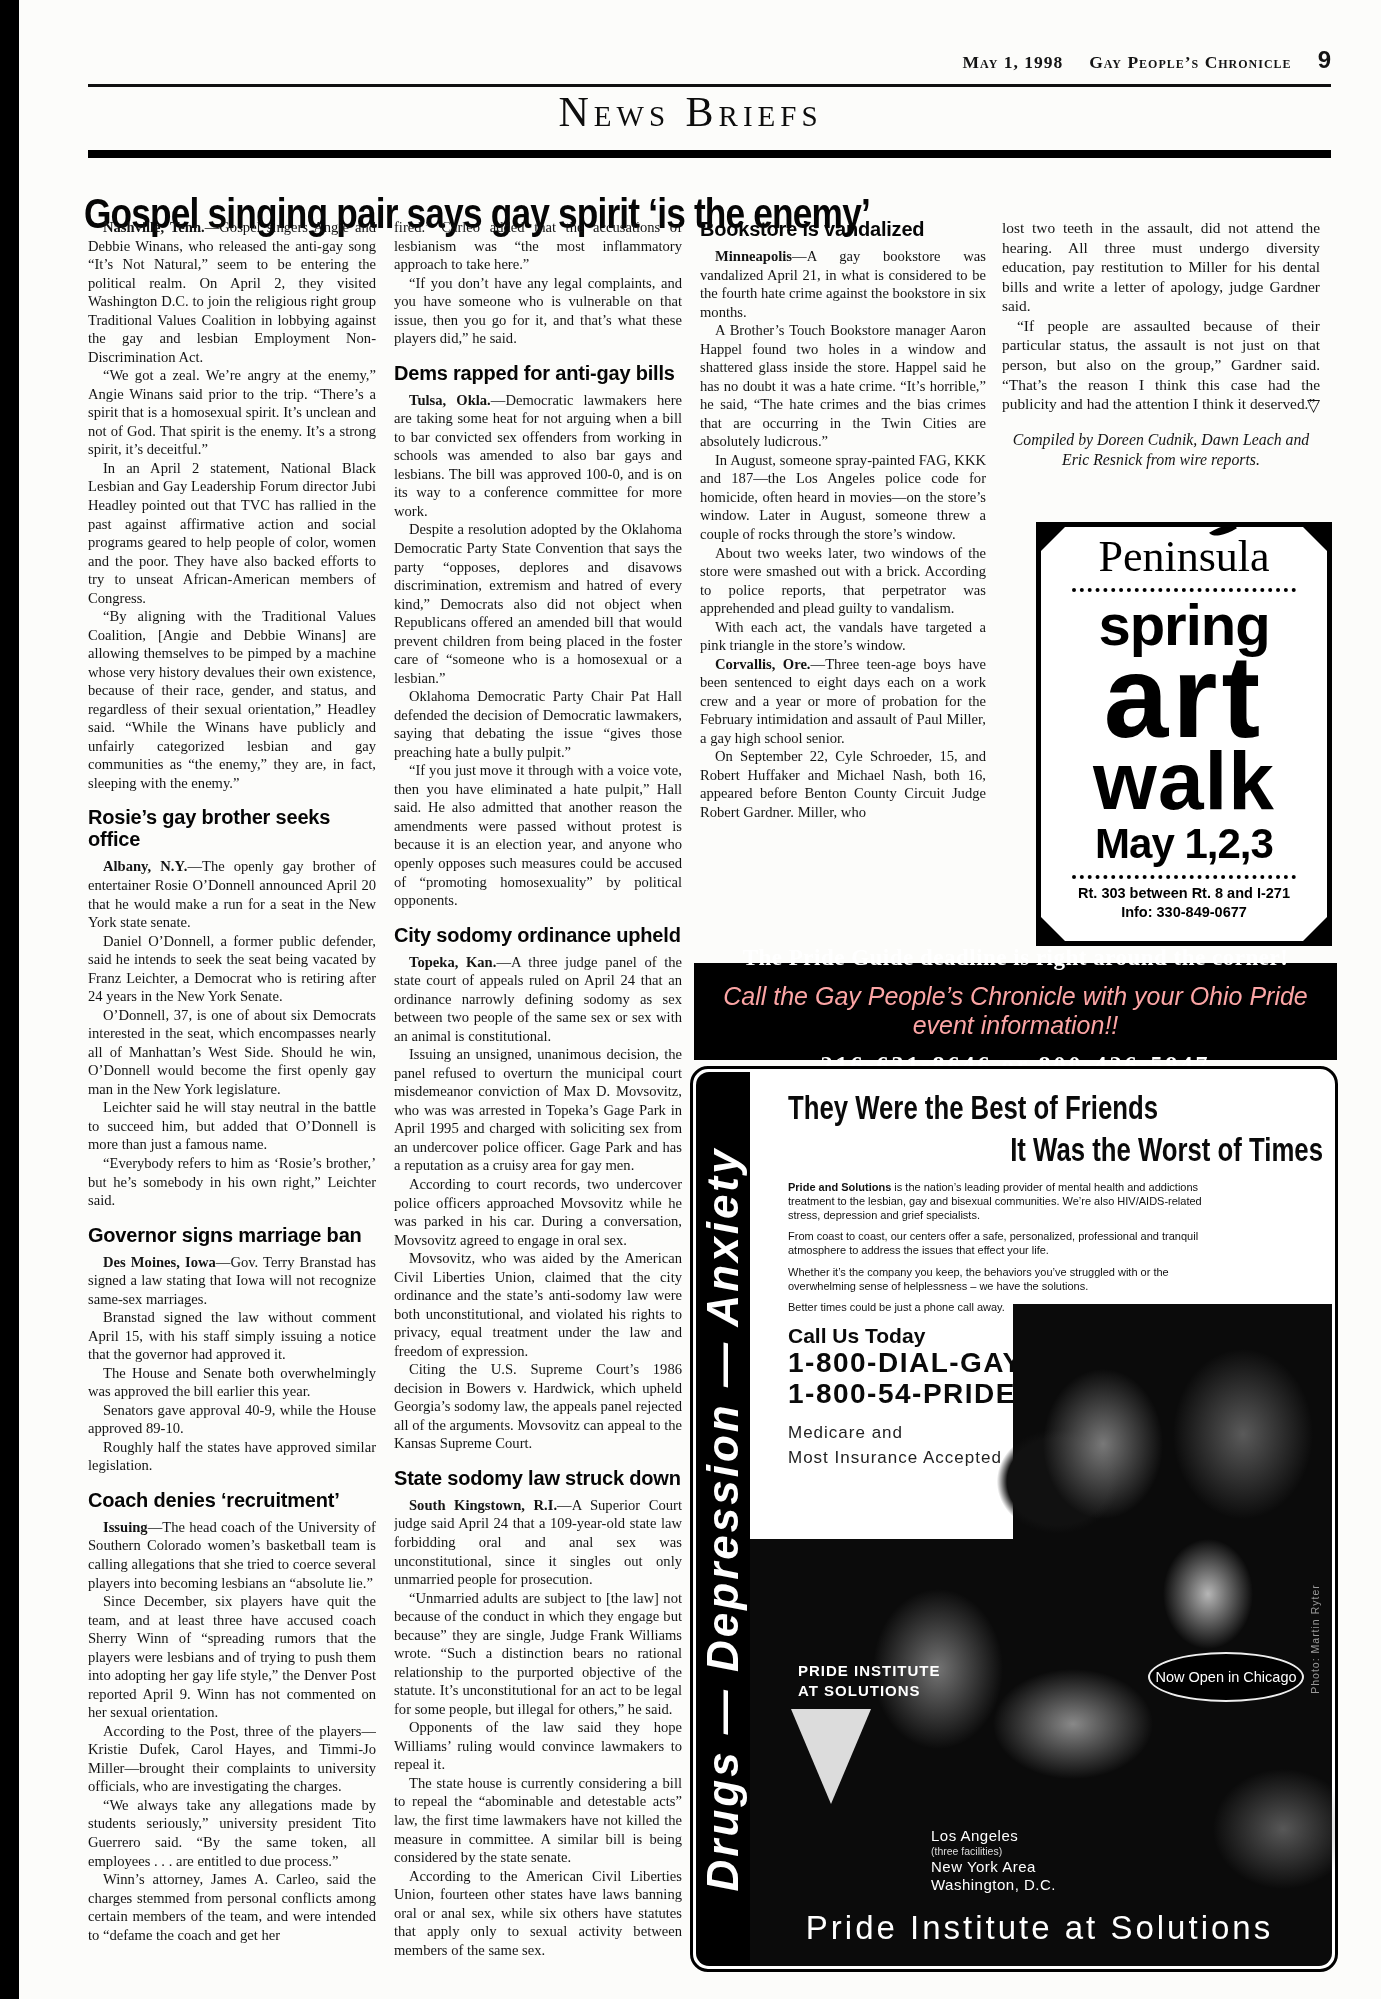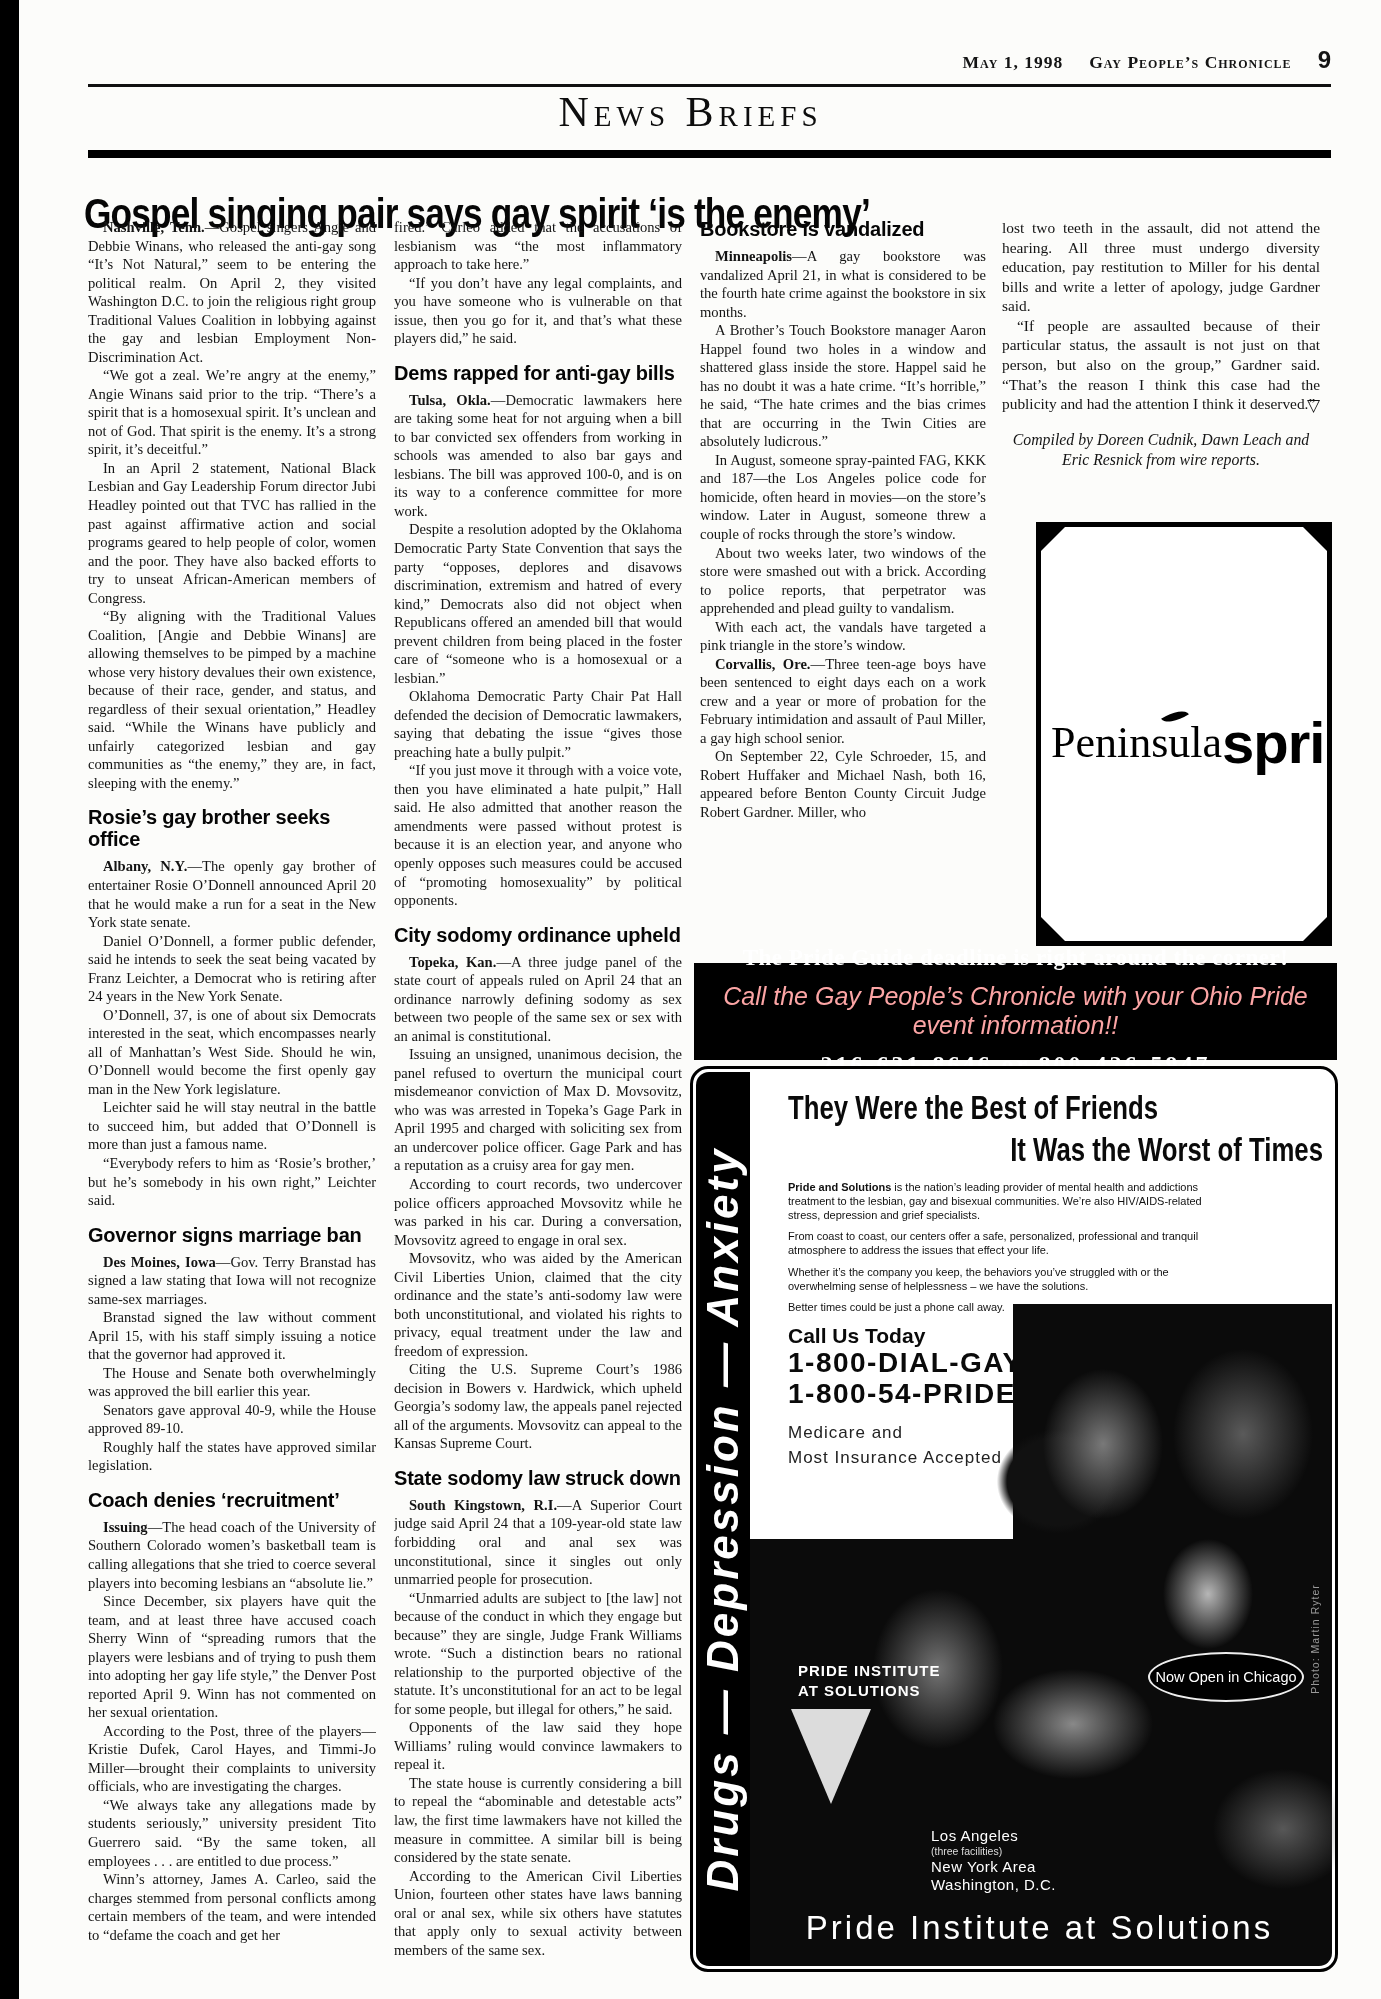--- a/index.html
+++ b/index.html
@@ -31,23 +31,23 @@
   .bh{font-family:"Liberation Sans",sans-serif;font-size:20px;font-weight:bold;
     margin:14px 0 7px 0;text-indent:0;letter-spacing:-0.2px;line-height:1.1;text-align:left;color:#060606;}
   .dl{font-weight:bold;}
   .rel{position:relative;}
   .endmark{position:absolute;right:0;bottom:0;font-family:"DejaVu Sans",sans-serif;
     font-weight:bold;font-size:17px;line-height:1;}
   .credit{font-style:italic;text-align:center;text-indent:0 !important;margin-top:16px !important;font-size:15.8px;}
   
   .peninsula{position:absolute;left:1036px;top:522px;width:296px;height:424px;background:#000;
     box-sizing:border-box;padding:5px;}
-  .pen-inner{width:100%;height:100%;background:#fff;box-sizing:border-box;padding:24px 10px 6px;
+  .pen-inner{width:100%;height:100%;background:#fff;box-sizing:border-box;padding:8px 10px 6px;
     clip-path:polygon(24px 0,calc(100% - 24px) 0,100% 24px,100% calc(100% - 24px),calc(100% - 24px) 100%,24px 100%,0 calc(100% - 24px),0 24px);
-    display:flex;flex-direction:row;align-items:center;text-align:center;overflow:hidden;
+    display:flex;flex-direction:column;align-items:center;text-align:center;overflow:hidden;
     font-family:"Liberation Sans",sans-serif;color:#000;}
   .pen-title{font-family:"Liberation Serif",serif;font-size:44px;line-height:1;position:relative;display:inline-block;}
   .pen-leaf{position:absolute;right:34px;top:-10px;width:26px;height:11px;background:#000;
     border-radius:0 100% 0 100%;transform:rotate(-32deg);}
   .pen-dots{width:84%;border-top:4px dotted #000;margin:9px 0 5px;}
   .pen-spring{font-size:58px;font-weight:700;line-height:.95;letter-spacing:-1px;}
   .pen-art{font-size:116px;font-weight:700;line-height:.78;letter-spacing:4px;}
   .pen-walk{font-size:82px;font-weight:700;line-height:.92;letter-spacing:1px;}
   .pen-may{font-size:42px;font-weight:700;line-height:1.05;margin-top:4px;letter-spacing:-1px;}
   .pen-addr{font-size:14.5px;font-weight:700;line-height:1.3;}

